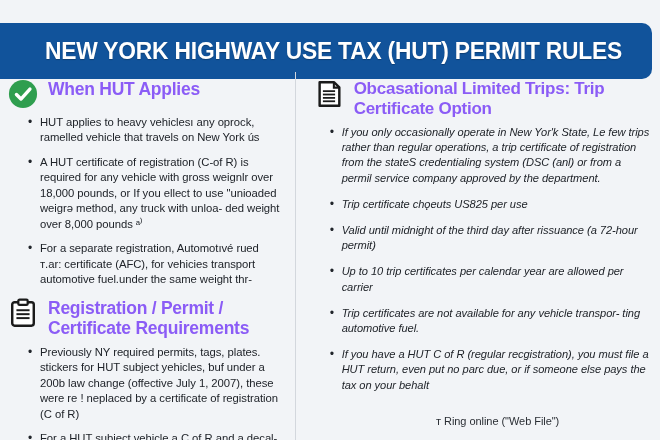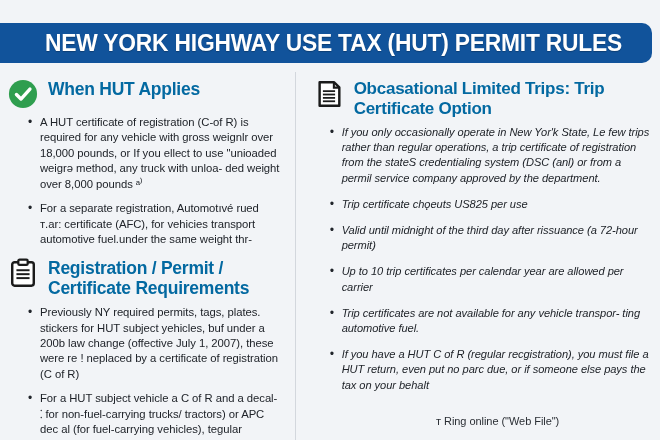--- a/index.html
+++ b/index.html
@@ -23,21 +23,21 @@
     position: relative;
     background: #f2f4f7;
   }
 
   
   .banner {
     position: absolute;
     left: 0;
     top: 23px;
     width: 652px;
-    height: 40px;
+    height: 56px;
     background: #11539b;
     border-radius: 0 10px 10px 0;
     display: flex;
     align-items: center;
     justify-content: center;
     overflow: hidden;
     padding-left: 16px;
   }
 
   .banner-title {
@@ -84,21 +84,21 @@
     width: 30px;
     height: 30px;
     margin-top: 1px;
     display: block;
   }
 
   .sec-title {
     font-size: 17.5px;
     font-weight: bold;
     line-height: 1.18;
-    color: #0369a1;
+    color: #8b5cf6;
     letter-spacing: -0.25px;
     padding-top: 1px;
   }
 
   .col-right .sec-title { font-size: 17px; }
 
   
   ul.bullets {
     list-style: none;
     margin: 0 0 0 20px;
@@ -154,20 +154,21 @@
 
       <div class="section">
         <div class="sec-head">
           <svg class="sec-icon" viewBox="0 0 32 32">
             <circle cx="16" cy="16" r="15" fill="#2f9e4f"></circle>
             <path d="M9 16.6 L13.8 21.4 L23.4 10.8" fill="none" stroke="#ffffff" stroke-width="3.6" stroke-linecap="round" stroke-linejoin="round"></path>
           </svg>
           <div class="sec-title">When HUT Applies</div>
         </div>
         <ul class="bullets">
+          <li>HUT applies to heavy vehiclesı any oprock, ramelled vehicle that travels on New York ús</li>
           <li>A HUT certificate of registration (C-of R) is required for any vehicle with gross weignlr over 18,000 pounds, or If you ellect to use "unioaded weiɡrə method, any truck with unloa- ded weight over 8,000 pounds ᵃ⁾</li>
           <li>For a separate registration, Automotıvé rued ᴛ.ar: certificate (AFC), for vehicies transport automotive fuel.under the same weight thr-</li>
         </ul>
       </div>
 
       <div class="section">
         <div class="sec-head">
           <svg class="sec-icon" viewBox="0 0 32 32">
             <rect x="4.5" y="4.5" width="23" height="25" rx="2.5" fill="#ffffff" stroke="#1b1b1b" stroke-width="2.6"></rect>
             <rect x="11" y="1.8" width="10" height="5.6" rx="1.4" fill="#ffffff" stroke="#1b1b1b" stroke-width="2.4"></rect>

